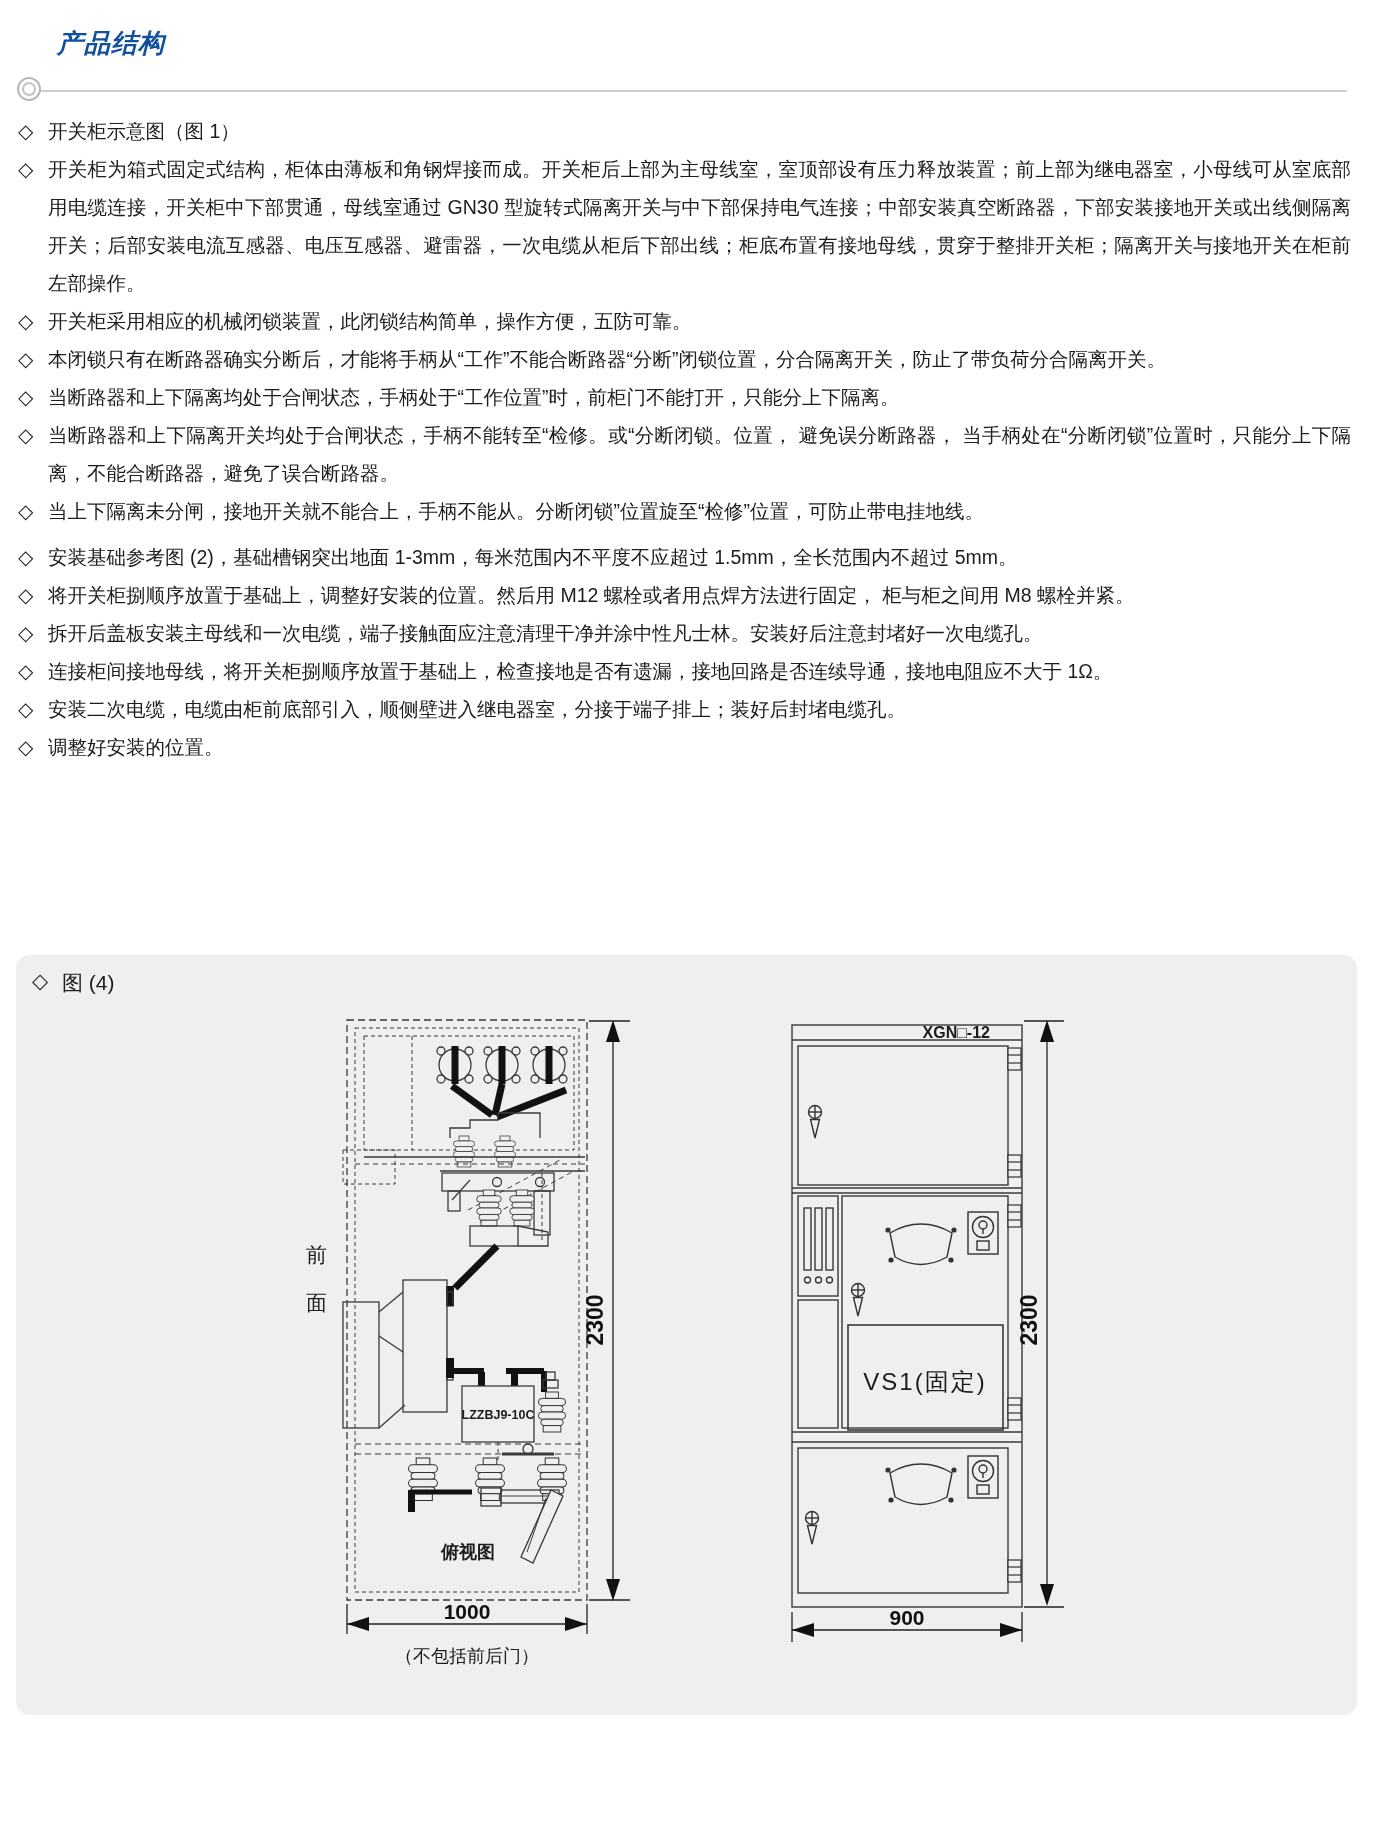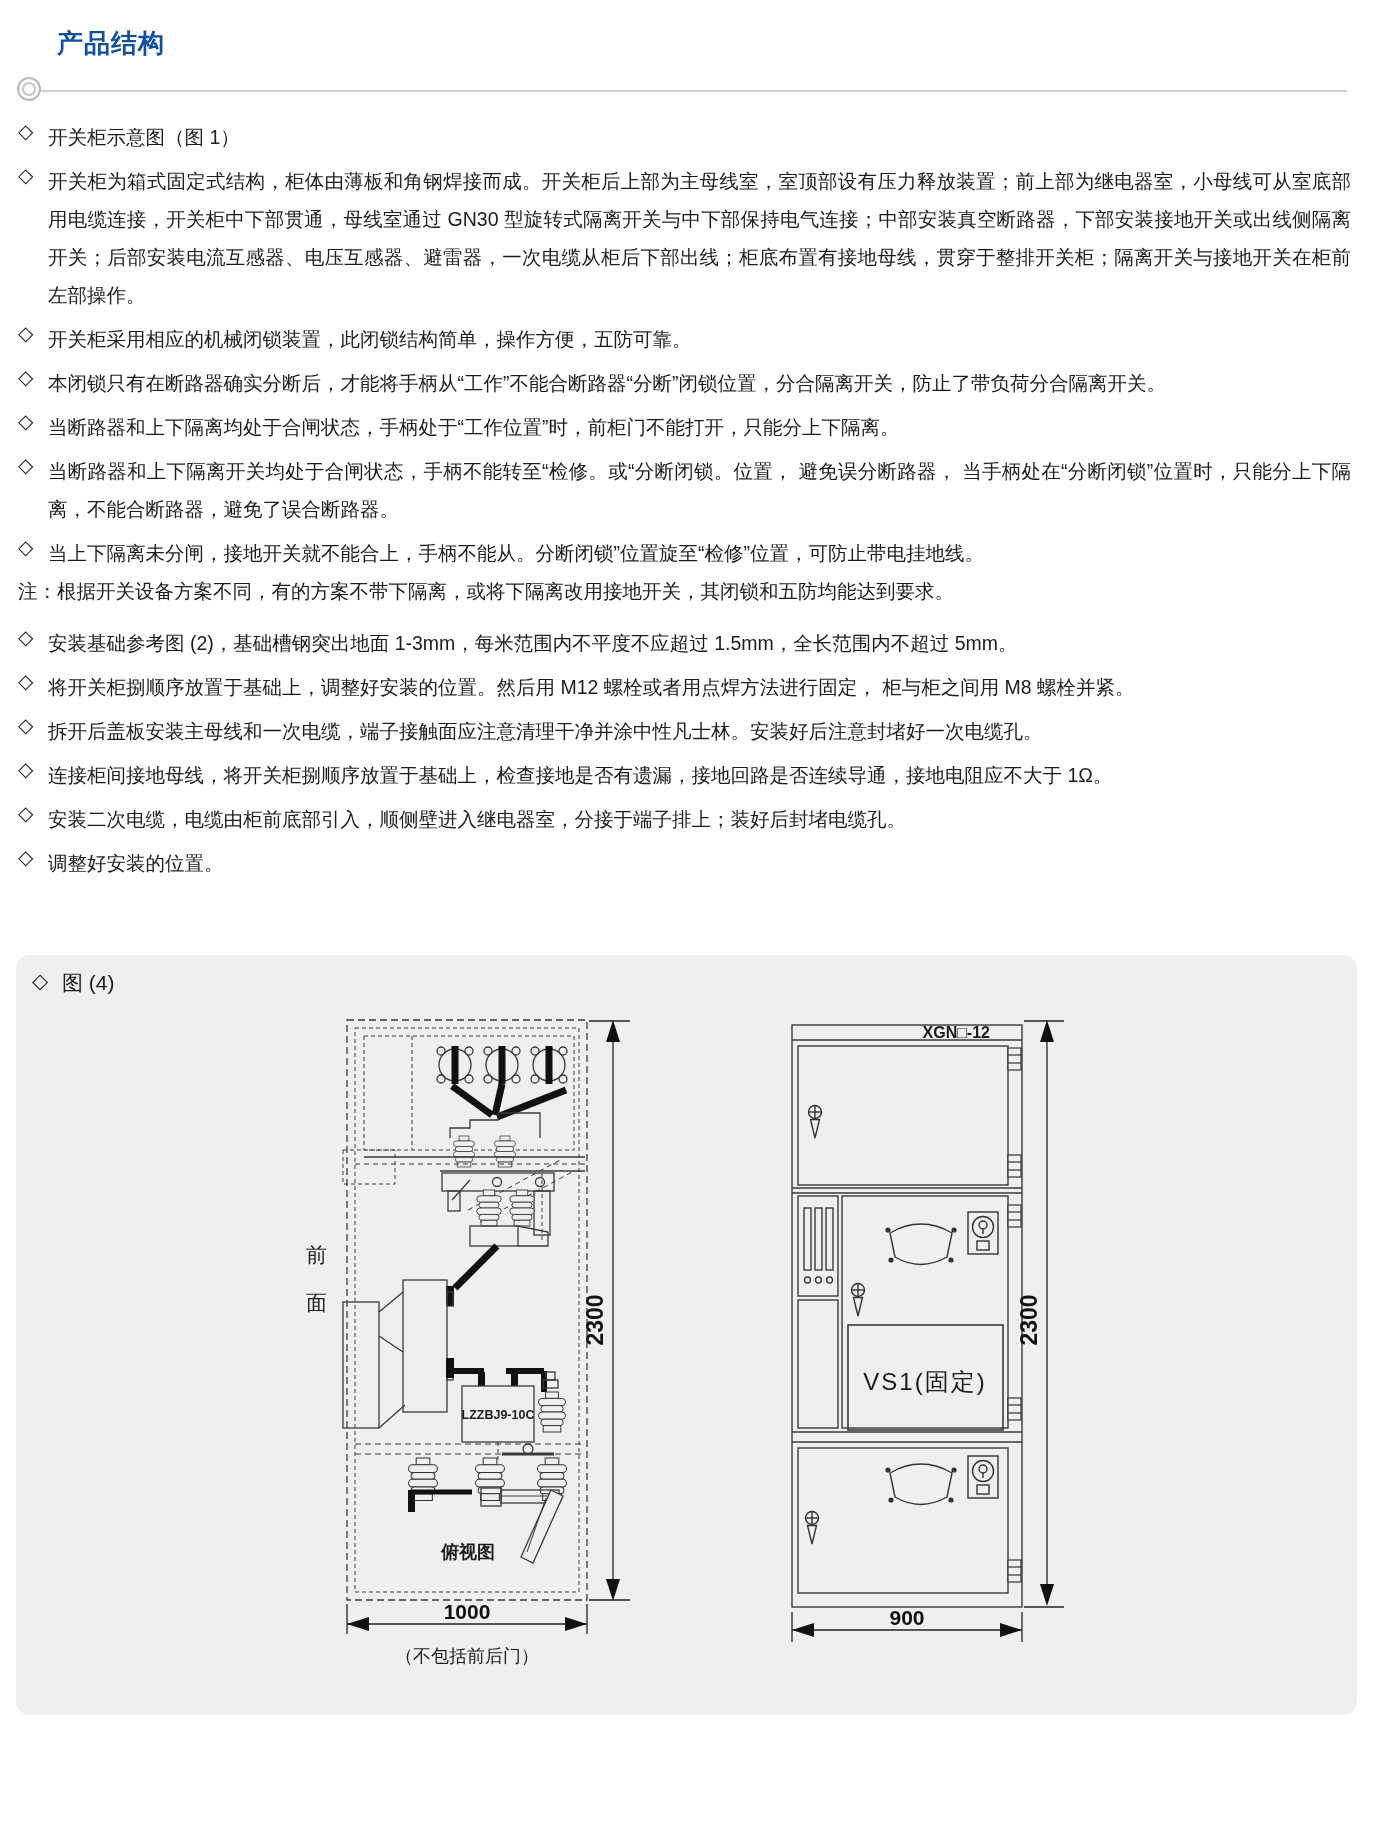--- a/index.html
+++ b/index.html
@@ -1,28 +1,28 @@
 <!DOCTYPE html>
 <html><head>
 <meta charset="utf-8">
 <style>
   html,body{margin:0;padding:0;background:#fff;}
   body{width:1373px;height:1848px;position:relative;overflow:hidden;
        font-family:"Liberation Sans","DejaVu Sans",sans-serif;color:#1c1c1c;}
-  .sec-head{position:relative;height:78px;}
+  .sec-head{position:relative;height:78px;font-style:italic;}
   .sec-head .title{position:absolute;left:57px;top:0;margin:0;font-size:26px;font-weight:bold;color:#11509e;letter-spacing:1px;}
   .sec-head .rule{position:absolute;left:32px;right:26px;top:64px;border-top:2px solid #cfcfcf;}
   .sec-head .ring{position:absolute;left:17px;top:51px;width:24px;height:24px;border:2px solid #b9b9b9;border-radius:50%;background:#fff;box-sizing:border-box;}
   .sec-head .ring::after{content:"";position:absolute;left:3px;top:3px;width:14px;height:14px;border:2px solid #c4c4c4;border-radius:50%;box-sizing:border-box;}
   #sec1 .sec-head{margin-top:26px;}
   #sec2 .sec-head{margin-top:24px;}
   .bullets{padding:8px 22px 0 18px;font-size:19.5px;line-height:38px;}
   .bullet{display:flex;}
   .bullet .marker{flex:none;width:30px;font-size:20px;color:#222;}
-  .bullet .txt{flex:1;text-align:justify;margin-top:6px;}
+  .bullet .txt{flex:1;text-align:justify;}
   .note{padding:0 22px 0 18px;margin:0;font-size:19.5px;line-height:38px;}
   .figure-panel{position:absolute;left:16px;top:955px;width:1341px;height:760px;background:#efefef;border-radius:14px;}
   .fig-label{position:absolute;left:16px;top:14px;font-size:21px;display:flex;}
   .fig-label .marker{width:30px;font-size:21px;}
   .figure-panel svg{position:absolute;left:0;top:0;}
   svg text{font-family:"Liberation Sans","DejaVu Sans",sans-serif;fill:#1c1c1c;}
   svg .dim{font-weight:bold;fill:#111;}
   svg .lbl{font-weight:bold;}
 </style>
 </head>
@@ -59,21 +59,20 @@
         </div>
       <div class="bullet">
           <span class="marker">◇</span>
           <span class="txt">当断路器和上下隔离开关均处于合闸状态，手柄不能转至“检修。或“分断闭锁。位置， 避免误分断路器， 当手柄处在“分断闭锁”位置时，只能分上下隔离，不能合断路器，避免了误合断路器。</span>
         </div>
       <div class="bullet">
           <span class="marker">◇</span>
           <span class="txt">当上下隔离未分闸，接地开关就不能合上，手柄不能从。分断闭锁”位置旋至“检修”位置，可防止带电挂地线。</span>
         </div>
     </div>
-    <p class="note">注：根据开关设备方案不同，有的方案不带下隔离，或将下隔离改用接地开关，其闭锁和五防均能达到要求。</p>
   </section>
 
   <section id="sec2">
     <div class="bullets">
       <div class="bullet">
           <span class="marker">◇</span>
           <span class="txt">安装基础参考图 (2)，基础槽钢突出地面 1-3mm，每米范围内不平度不应超过 1.5mm，全长范围内不超过 5mm。</span>
         </div>
       <div class="bullet">
           <span class="marker">◇</span>

